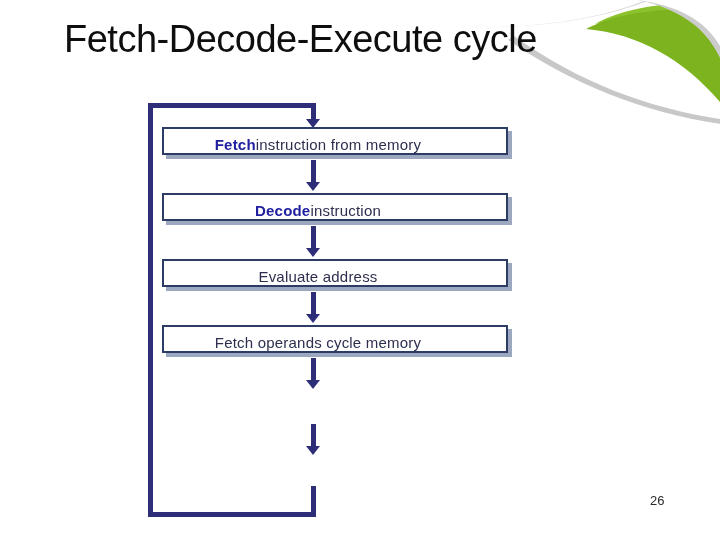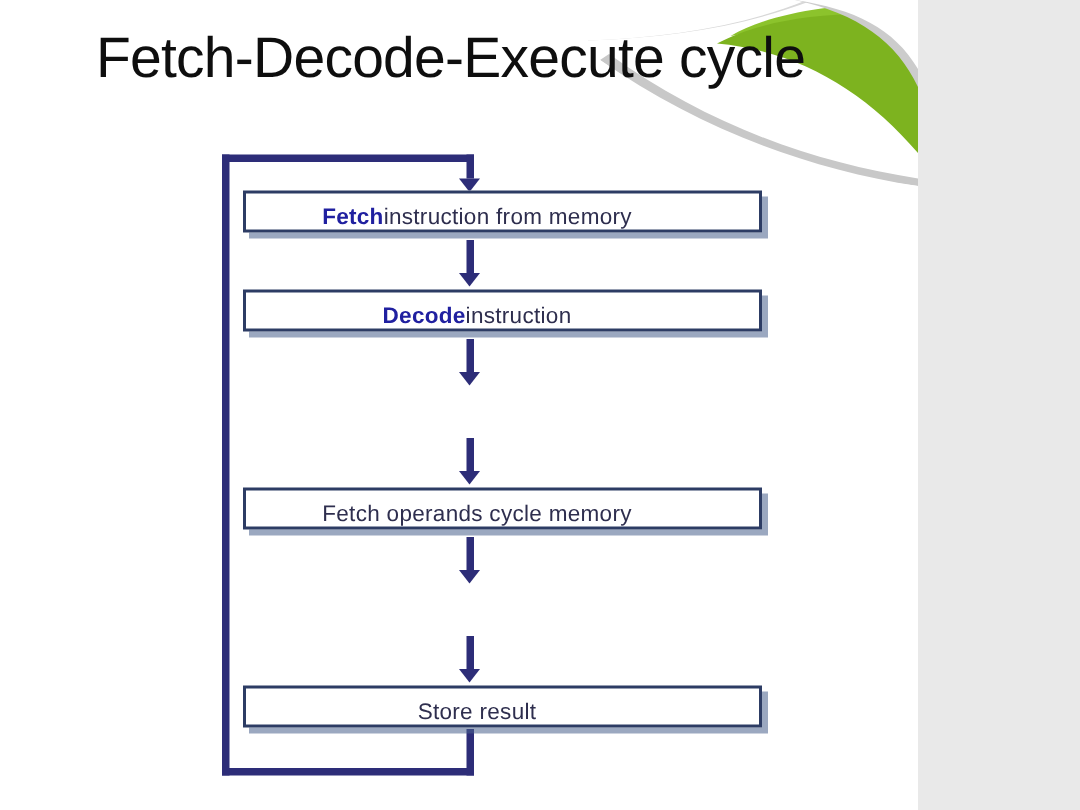--- a/index.html
+++ b/index.html
@@ -1,17 +1,17 @@
 <!DOCTYPE html>
 <html><head>
 <meta charset="utf-8">
 <style>
   html,body { margin:0; padding:0; background:#e9e9e9; }
   .slide {
-    position:relative; width:612px; height:540px; background:#ffffff;
+    position:relative; width:720px; height:540px; background:#ffffff;
     overflow:hidden; font-family:"Liberation Sans", sans-serif;
   }
   
   .slide-title {
     position:absolute; left:64px; top:18px; z-index:5;
     font-size:38px; font-weight:400; color:#0e0e0e; letter-spacing:-0.5px;
     white-space:nowrap;
   }
   
   .corner-art { position:absolute; top:0; right:0; z-index:1; }
@@ -85,25 +85,25 @@
     </div>
 
     <div class="step-box" style="top:127px">
       <span class="kw">Fetch</span>
         <span> instruction from memory</span>
     </div>
     <div class="step-box" style="top:193px">
       <span class="kw">Decode</span>
         <span> instruction</span>
     </div>
+    <div class="step-box" style="top:259px">
+      <span>Evaluate address</span>
+    </div>
     <div class="step-box" style="top:325px">
       <span>Fetch operands cycle memory</span>
-    </div>
-    <div class="step-box" style="top:457px">
-      <span>Store result</span>
     </div>
 
     <div class="arrow" style="top:160px">
       <div class="shaft" style="height:23px"></div>
         <div class="head" style="top:22px"></div>
     </div>
     <div class="arrow" style="top:226px">
       <div class="shaft" style="height:23px"></div>
         <div class="head" style="top:22px"></div>
     </div>

